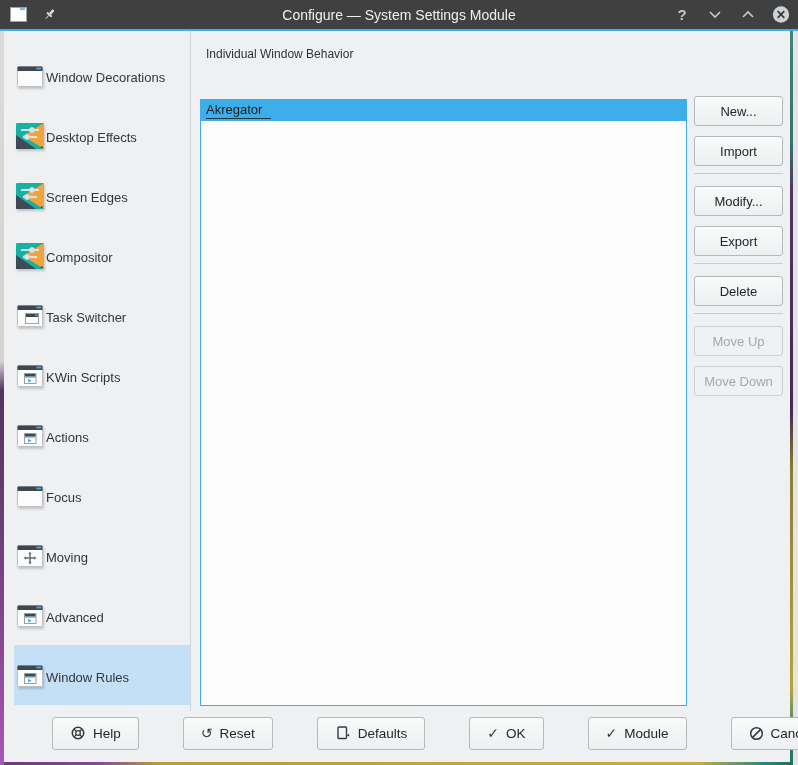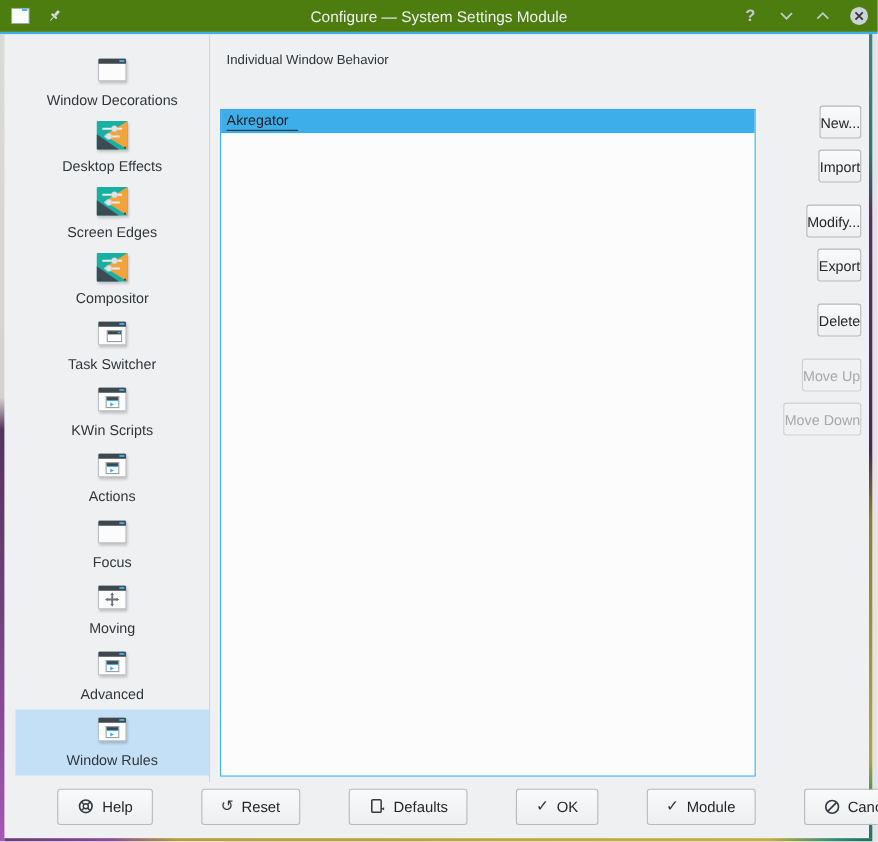--- a/index.html
+++ b/index.html
@@ -1,57 +1,57 @@
 <!DOCTYPE html>
 <html><head>
 <meta charset="utf-8">
 <style>
   * { margin:0; padding:0; box-sizing:border-box; }
   html,body { width:798px; height:765px; }
   body { font-family:"Liberation Sans", sans-serif; overflow:hidden; background:#eff0f1; }
   .screen { position:relative; width:798px; height:765px; background:#eff0f1; }
 
   
-  .titlebar { position:absolute; left:0; top:0; width:798px; height:29px; background:#4d7c0f;
+  .titlebar { position:absolute; left:0; top:0; width:798px; height:29px; background:#404040;
     display:flex; align-items:center; }
   .titlebar-accent { position:absolute; left:0; top:29px; width:798px; height:2px; background:#3daee9; }
   .tb-title { position:absolute; left:0; right:0; text-align:center; color:#eff0f1; font-size:14px; }
   .tb-left { display:flex; align-items:center; gap:13px; margin-left:9px; z-index:2; }
   .tb-right { position:absolute; right:8px; display:flex; align-items:center; gap:15px; z-index:2; }
   .tb-btn { display:flex; align-items:center; justify-content:center; width:18px; height:18px; cursor:default; }
   .tb-help { color:#c4cace; font-size:15px; font-weight:bold; }
 
   
   .edge-left { position:absolute; left:0; top:31px; width:4px; height:734px;
     background:linear-gradient(#dadad8 0%, #d5d3d0 45%, #54335e 49%, #6e4079 70%, #a557b5 100%); }
   .edge-right-strip { position:absolute; left:790px; top:31px; width:3px; height:731px;
     background:linear-gradient(#3f8577 0%, #35756a 15%, #53345f 22%, #472a52 52%, #8a7e33 60%, #b3a53c 90%, #2d8273 96%, #27705f 100%); }
   .edge-right-col { position:absolute; left:793px; top:31px; width:5px; height:734px; background:#e3e4e5; }
   .edge-bottom { position:absolute; left:4px; top:762px; width:789px; height:3px;
     background:linear-gradient(90deg,#6f3a7e 0%, #8a4798 12%, #b99f35 20%, #c7ad3d 88%, #2b8a77 96%, #1f6e5e 100%); }
 
   
   .sidebar { position:absolute; left:4px; top:31px; width:186px; height:680px; padding-top:14px; }
-  .side-item { width:176px; margin-left:10px; height:60px; display:flex; flex-direction:column;
+  .side-item { width:176px; margin-left:10px; height:60px; display:flex; flex-direction:row;
     align-items:center; justify-content:flex-start; cursor:default; }
   .side-item .si { width:32px; height:32px; margin-top:2px; filter:drop-shadow(1px 2px 1px rgba(0,0,0,.18)); }
   .side-item .si-label { font-size:13px; color:#31363b; margin-top:4px; white-space:nowrap; }
   .side-item.selected { background:#c3e0f6; }
   .v-divider { position:absolute; left:190px; top:31px; width:1px; height:680px; background:#d2d4d5; }
 
   
   .heading { position:absolute; left:206px; top:47px; font-size:12px; color:#2e3338; font-weight:400; }
   .rules-list { position:absolute; left:200px; top:99px; width:487px; height:607px;
     background:#fcfcfc; border:1px solid #3daee9; }
   .rule-row { height:21px; background:#3daee9; display:flex; align-items:center; padding-left:5px;
     font-size:13px; color:#1b1e20; cursor:default; }
   .rule-row .rule-name { border-bottom:1px solid #26323a; padding:0 9px 1px 0; }
 
   
-  .action-col { position:absolute; left:694px; top:96px; width:89px; display:flex; flex-direction:column;align-items:flex-end; }
+  .action-col { position:absolute; left:694px; top:96px; width:89px; display:flex; flex-direction:column; }
   .btn { font-family:"Liberation Sans", sans-serif; font-size:13px; color:#232629;
     background:linear-gradient(#f9fafa,#edeff0); border:1px solid #b6babc; border-radius:3px;
     height:30px; cursor:default; }
   .btn:disabled { background:#f0f1f2; border-color:#cdd0d2; color:#a5a9ac; }
   .action-col .btn { margin-bottom:10px; }
   .action-sep { height:1px; background:#c9cccd; margin:-3px 0 12px 0; }
 
   
   .footer { position:absolute; left:4px; top:714px; width:786px; height:38px;
     display:flex; align-items:center; padding:0 12px 0 14px; }

